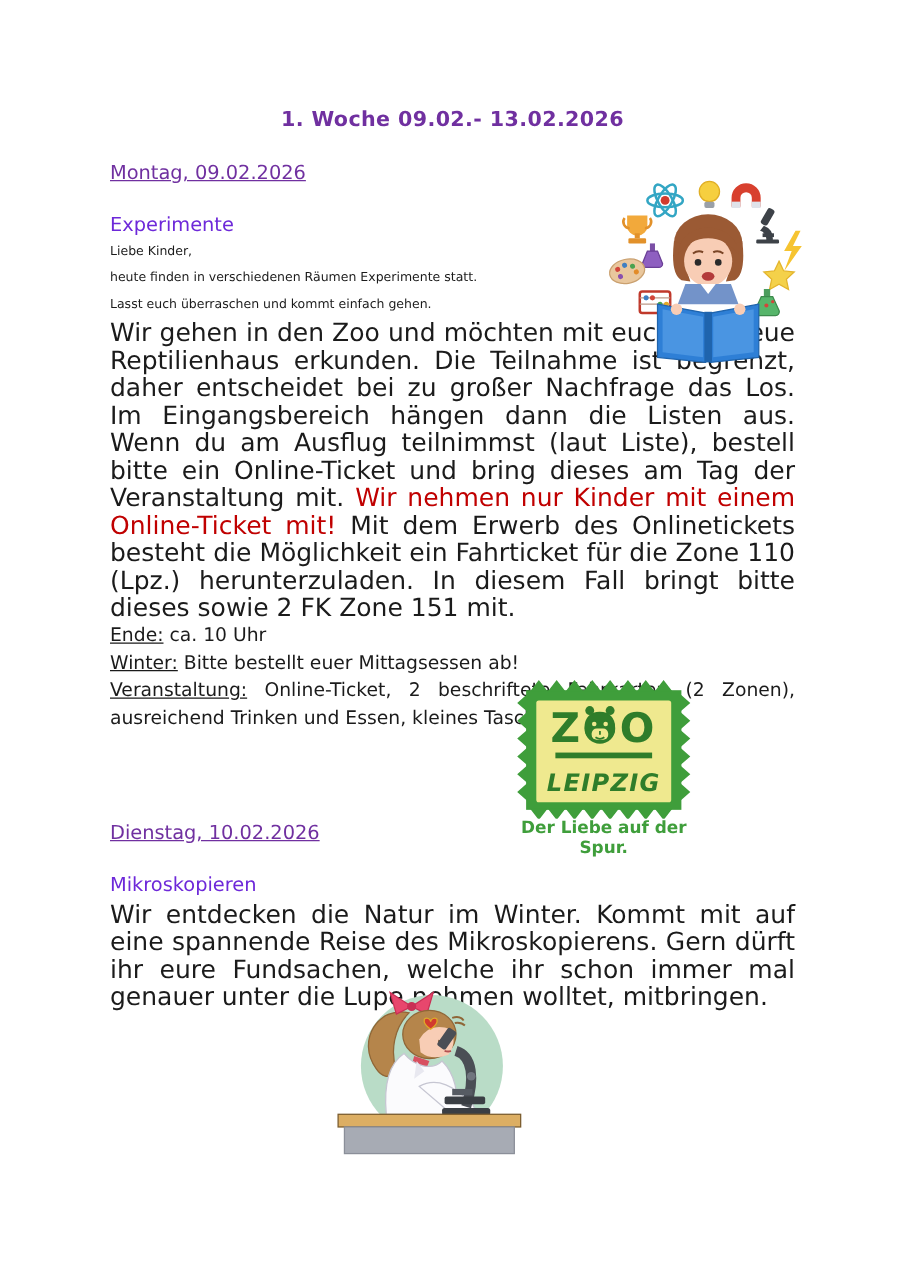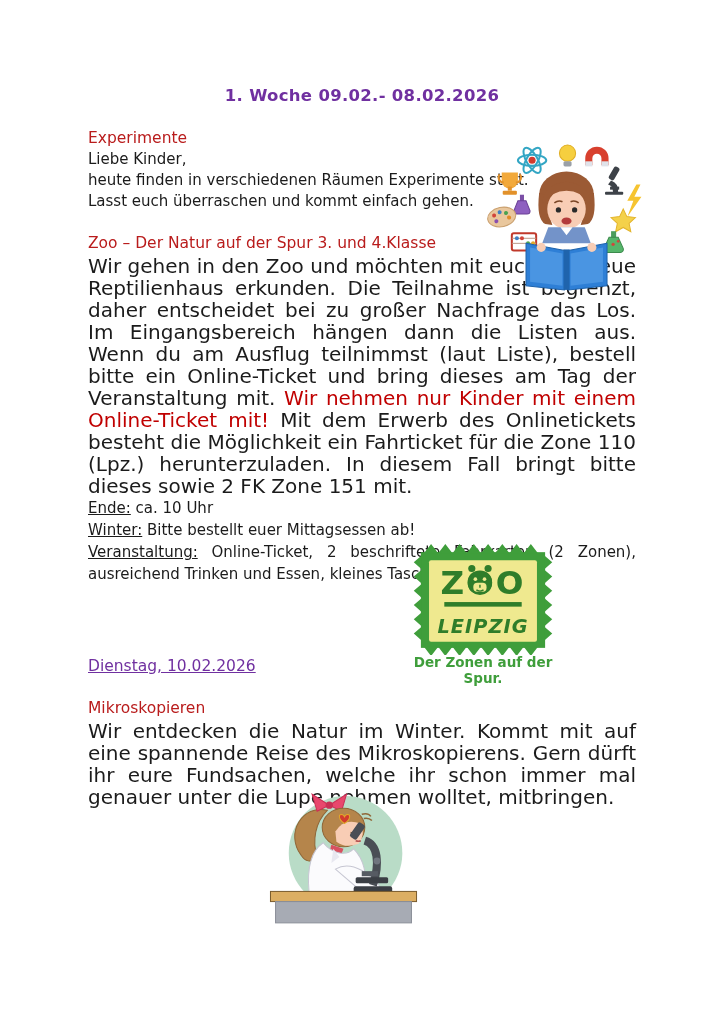--- a/index.html
+++ b/index.html
@@ -22,26 +22,26 @@
     letter-spacing:.3px;
   }
   .day-heading{
     color:#7030A0;
     font-size:15.5px;
     text-decoration:underline;
     margin-top:21px;
     line-height:21px;
   }
   .sec-heading{
-    color:#b91c1c;
+    color:#6d28d9;
     font-size:15.5px;
     line-height:21px;
     margin-top:21px;
   }
-  .body-line{font-size:15px;line-height:21px;}
+  .body-line{font-size:10px;line-height:21px;}
   .para{
     font-size:20px;
     line-height:22px;
     text-align:justify;
     margin-top:1px;
   }
   .warning{color:#C00000;}
   .detail-line{font-size:15px;line-height:22px;text-align:justify;}
   .detail-label{text-decoration:underline;}
   .section-tuesday{position:absolute;left:88px;top:656px;width:548px;}
@@ -55,30 +55,30 @@
   }
   #microscope-girl{left:264px;top:790px;width:158px;height:142px;}
 </style>
 </head>
 <body>
 
 <div class="page">
 
   <div class="content">
     <div class="doc-title">
-      <div>1. Woche 09.02.- 08.02.2026</div>
+      <div>1. Woche 09.02.- 13.02.2026</div>
     </div>
 
+    <div class="day-heading">Montag, 09.02.2026</div>
 
     <div class="sec-heading">Experimente</div>
     <div class="body-line">Liebe Kinder,</div>
     <div class="body-line">heute finden in verschiedenen Räumen Experimente statt.</div>
     <div class="body-line">Lasst euch überraschen und kommt einfach gehen.</div>
 
-    <div class="sec-heading">Zoo – Der Natur auf der Spur 3. und 4.Klasse</div>
     <div class="para"><span>Wir gehen in den Zoo und möchten mit euch das neue Reptilienhaus erkunden. Die Teilnahme ist begrenzt, daher entscheidet bei zu großer Nachfrage das Los. Im Eingangsbereich hängen dann die Listen aus. Wenn du am Ausflug teilnimmst (laut Liste), bestell bitte ein Online-Ticket und bring dieses am Tag der Veranstaltung mit. </span><span class="warning">Wir nehmen nur Kinder mit einem Online-Ticket mit!</span><span> Mit dem Erwerb des Onlinetickets besteht die Möglichkeit ein Fahrticket für die Zone 110 (Lpz.) herunterzuladen. In diesem Fall bringt bitte dieses sowie 2 FK Zone 151 mit.</span></div>
 
     <div class="detail-line"><span class="detail-label">Ende:</span><span> ca. 10 Uhr</span></div>
     <div class="detail-line"><span class="detail-label">Winter:</span><span> Bitte bestellt euer Mittagsessen ab!</span></div>
     <div class="detail-line"><span class="detail-label">Veranstaltung:</span><span> Online-Ticket, 2 beschriftete Fahrkarten (2 Zonen), ausreichend Trinken und Essen, kleines Taschengeld</span></div>
   </div>
 
   <svg id="reading-girl" class="illustration" viewBox="0 0 165 158">
 
     <g transform="translate(50,24)">
@@ -185,21 +185,21 @@
       <circle cx="73" cy="25" r="3.5" fill="#2f7d2a"></circle>
       <circle cx="65" cy="39" r="12" fill="#2f7d2a"></circle>
       <circle cx="60.5" cy="35.5" r="1.8" fill="#efe98f"></circle>
       <circle cx="69.5" cy="35.5" r="1.8" fill="#efe98f"></circle>
       <rect x="58.5" y="39" width="13" height="9" rx="4" fill="#efe98f"></rect>
       <path d="M65 41 l0 3 M61.5 46 q3.5 2.5 7 0" stroke="#2f7d2a" stroke-width="1.4" fill="none"></path>
     </g>
     <rect x="30" y="58" width="76" height="4.5" fill="#2f7d2a"></rect>
     <text x="68" y="88" text-anchor="middle" font-family="DejaVu Sans, sans-serif" font-size="19" font-weight="bold" font-style="italic" fill="#2f7d2a" letter-spacing="1">LEIPZIG</text>
   </svg>
-  <div id="zoo-slogan">Der Zonen auf der Spur.</div>
+  <div id="zoo-slogan">Der Liebe auf der Spur.</div>
 
   <div class="section-tuesday">
     <div class="day-heading">Dienstag, 10.02.2026</div>
     <div class="sec-heading">Mikroskopieren</div>
     <div class="para">Wir entdecken die Natur im Winter. Kommt mit auf eine spannende Reise des Mikroskopierens. Gern dürft ihr eure Fundsachen, welche ihr schon immer mal genauer unter die Lupe nehmen wolltet, mitbringen.</div>
   </div>
 
   <svg id="microscope-girl" class="illustration" viewBox="0 0 155 140">
     <circle cx="80" cy="62" r="56" fill="#b9dcc7"></circle>
     <g>

